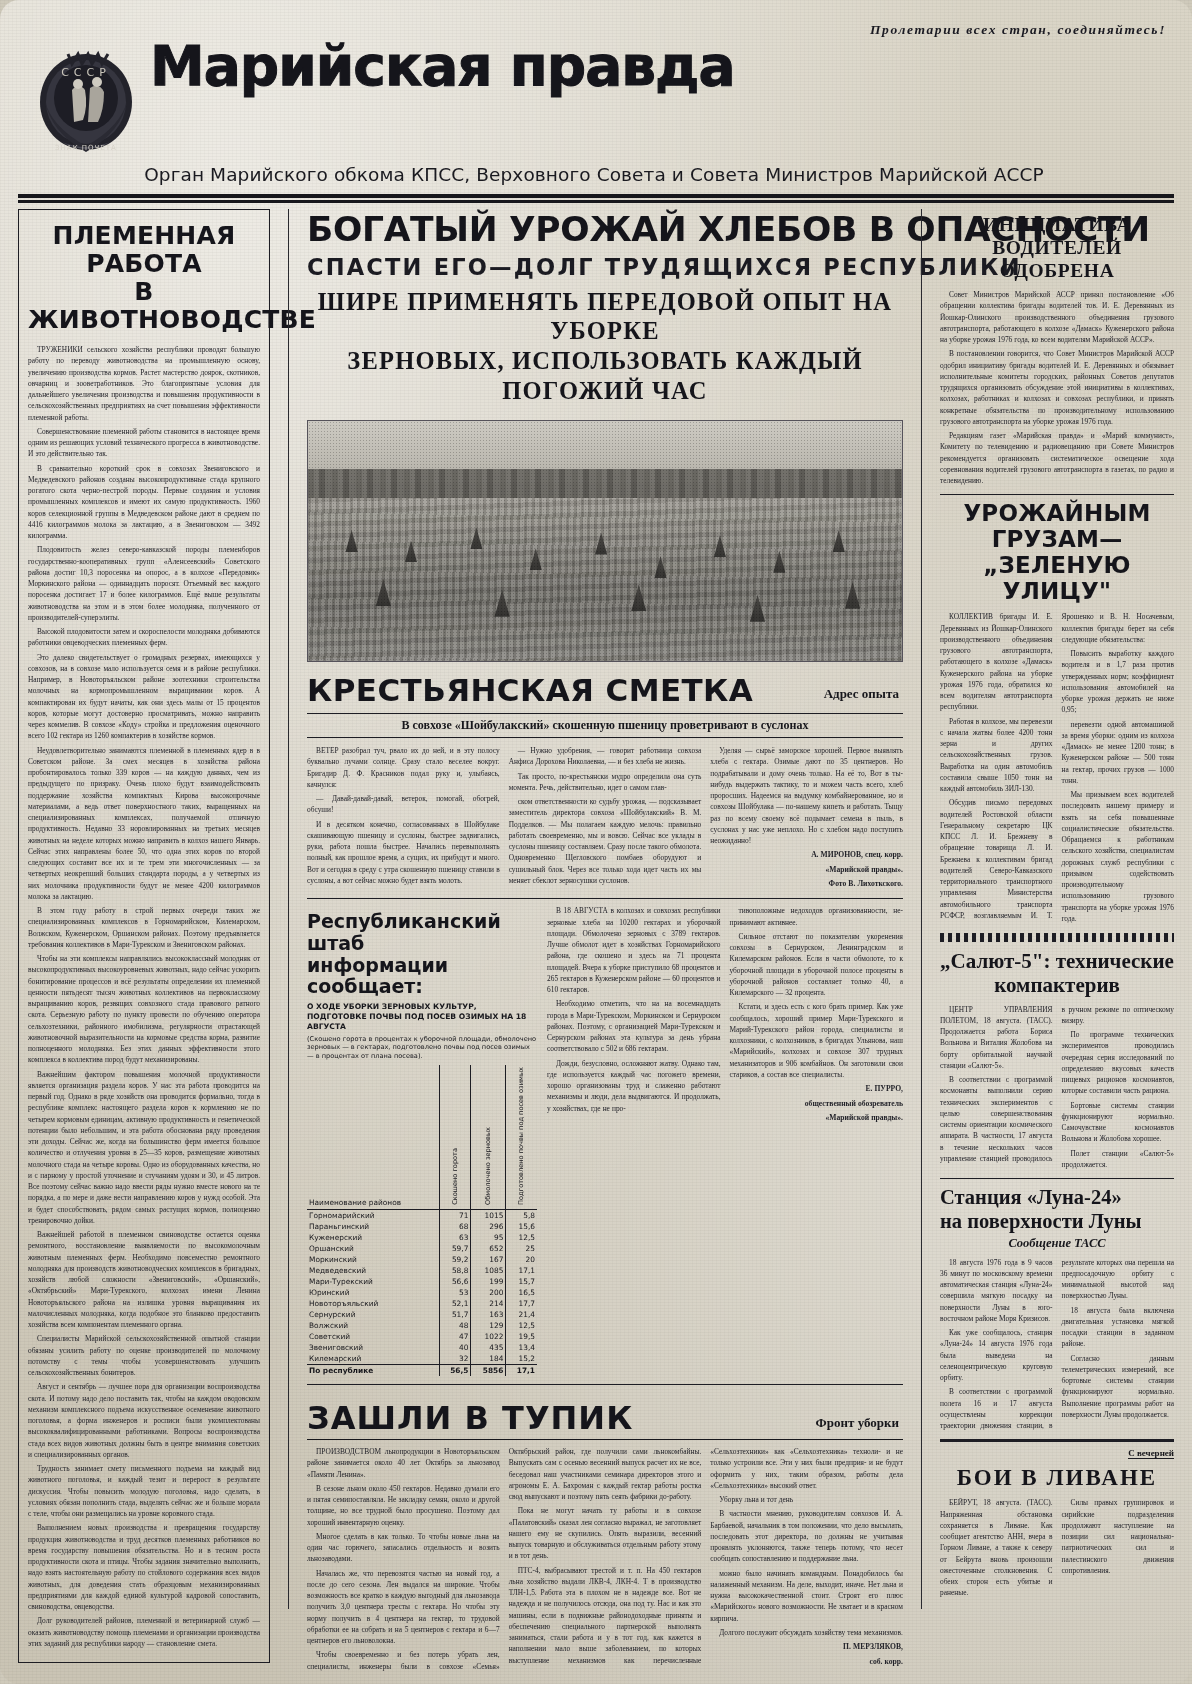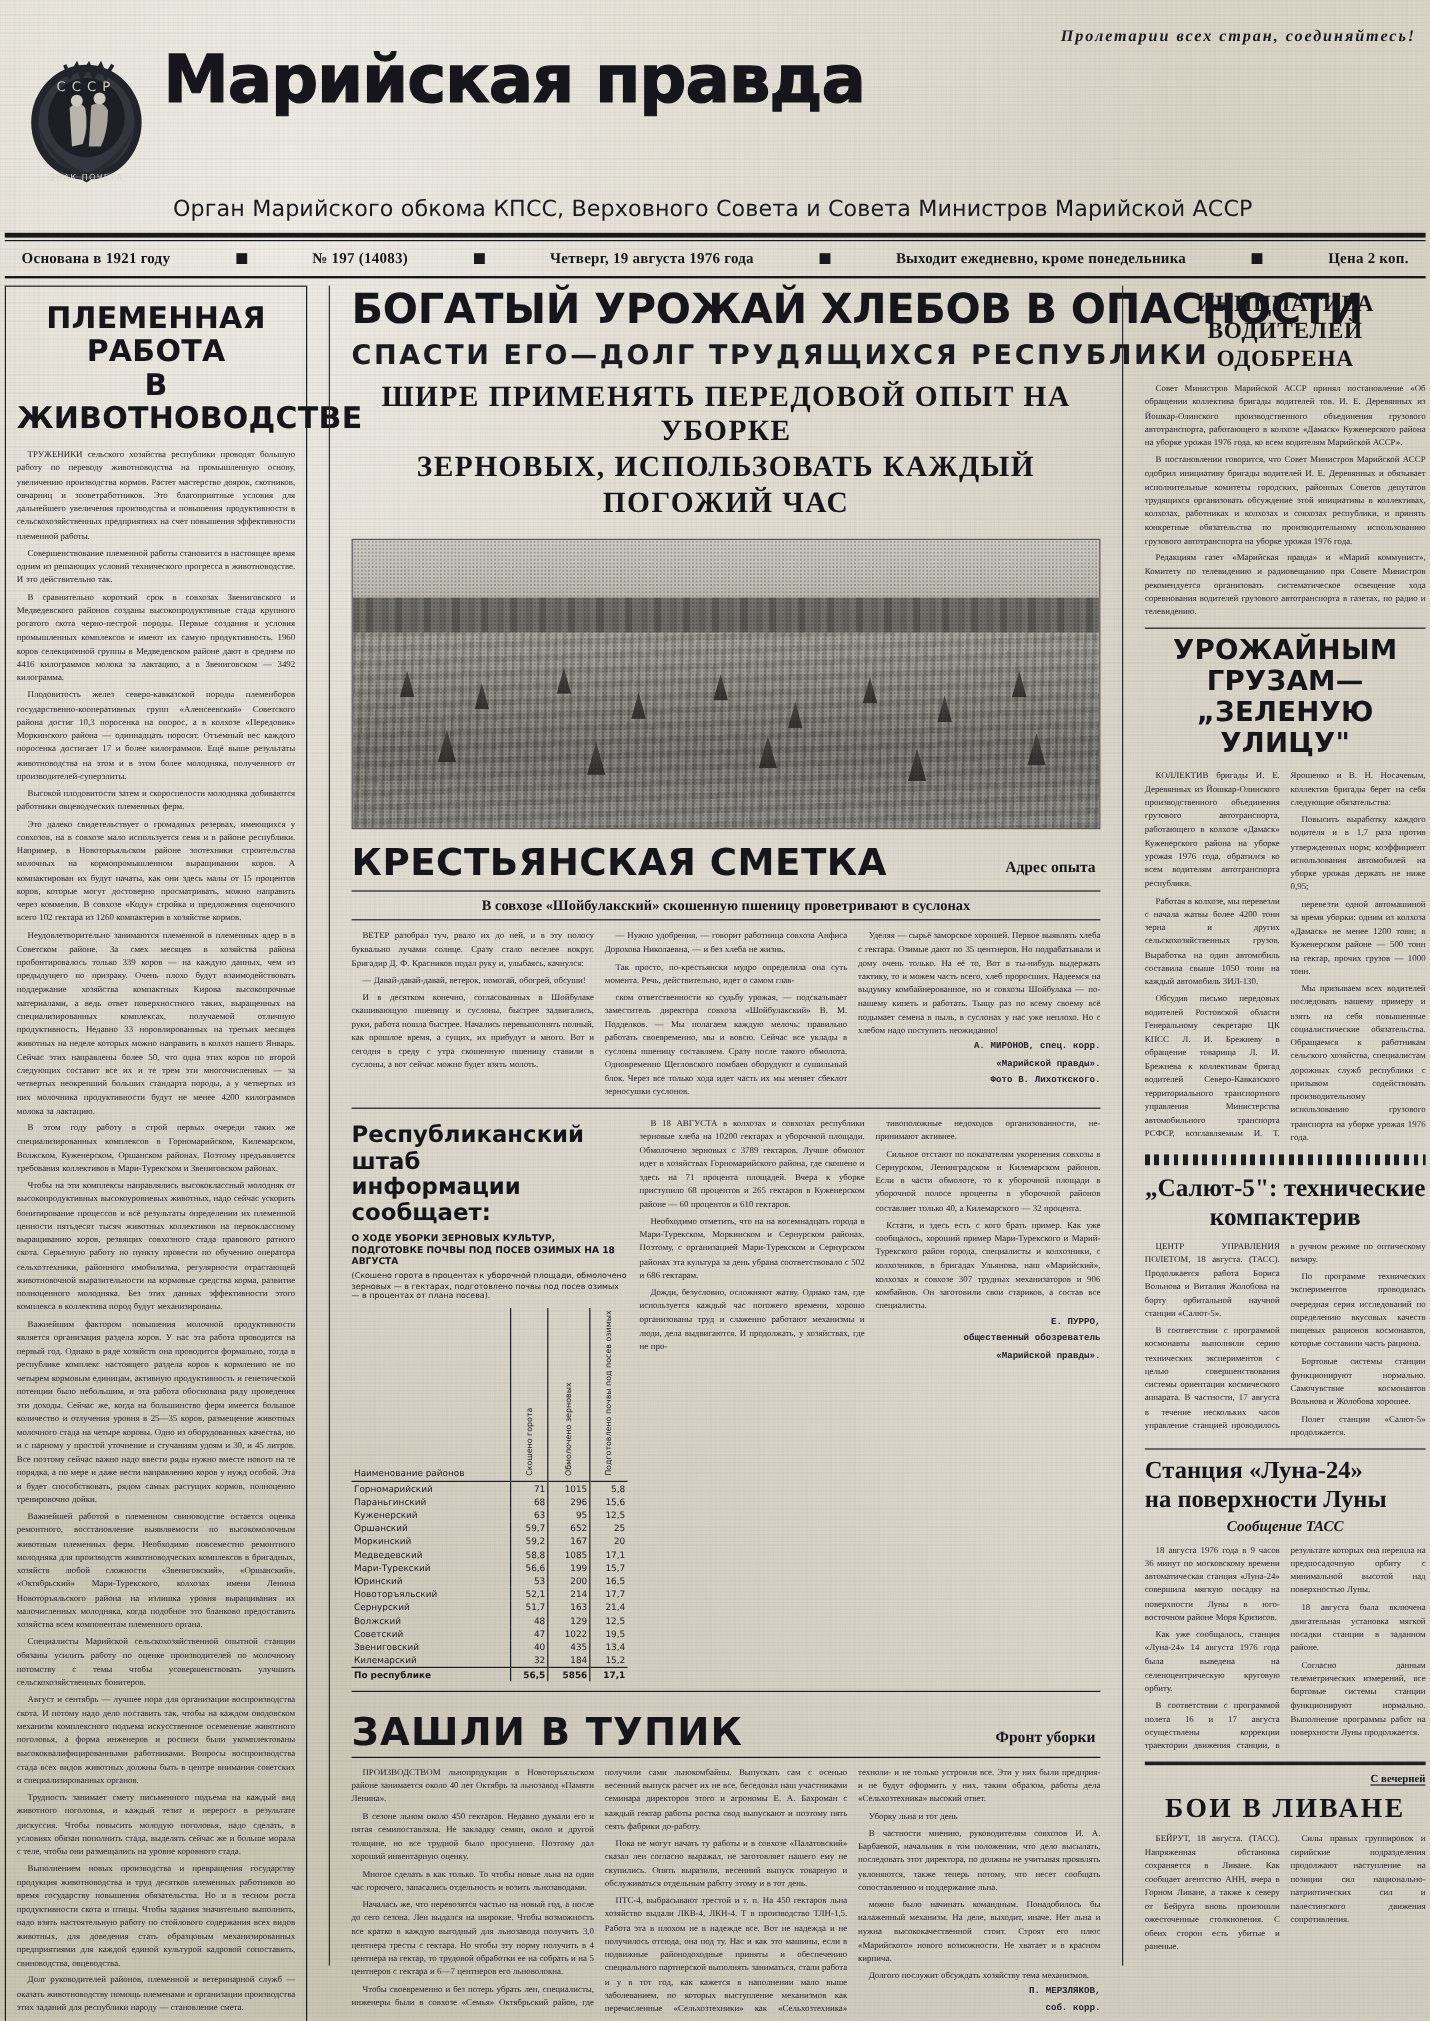--- a/index.html
+++ b/index.html
@@ -12,21 +12,22 @@
   }
   .page{
     position:relative;
     width:1192px;height:1684px;
     background:#d9d4c6;
     background-image:
       radial-gradient(ellipse at 20% 12%, rgba(255,255,255,.55), rgba(255,255,255,0) 55%),
       radial-gradient(ellipse at 85% 70%, rgba(255,255,255,.35), rgba(255,255,255,0) 60%),
       linear-gradient(175deg,#dbd6c8 0%,#d2ccbd 45%,#c9c3b3 100%);
     box-sizing:border-box;
-    padding:0 4px;
+    padding:0 18px;
+    border-radius:19px;
   }
   .grain{
     position:absolute;inset:0;pointer-events:none;
     background-image:
       repeating-linear-gradient(0deg, rgba(0,0,0,.035) 0 1px, rgba(0,0,0,0) 1px 3px),
       repeating-linear-gradient(90deg, rgba(0,0,0,.022) 0 1px, rgba(0,0,0,0) 1px 4px);
     mix-blend-mode:multiply;opacity:.75;
   }
   
   .masthead{position:relative;padding-top:22px;}
@@ -192,21 +193,21 @@
     margin-bottom:6px;padding-right:4px;
   }
   .standfirst{
     font-family:"Liberation Serif",serif;
     font-size:12px;font-weight:bold;text-align:center;
     border-top:1.4px solid #1d1d24;border-bottom:1.4px solid #1d1d24;
     padding:4px 2px;margin:5px 0 7px 0;
   }
   .byline{
     text-align:right;font-weight:bold;font-size:7.6px;
-    font-family:Liberation Mono, monospace;margin-top:3px;
+    font-family:Liberation Serif, serif;margin-top:3px;
   }
 
   
   .hl-shtab{
     font-family:"DejaVu Sans",sans-serif;
     font-weight:bold;font-size:19px;line-height:1.14;
     color:#15151b;margin:6px 0 4px 0;
   }
   .tbl-note{
     font-family:"DejaVu Sans",sans-serif;
@@ -311,31 +312,20 @@
           <path d="M36 8 l4 10 l6 -10 l4 10 l6 -10 l4 10 l6 -10 l4 10 l6 -10" stroke="#23232b" stroke-width="3" fill="none"></path>
         </svg>
       </div>
       <div class="mast-title-wrap">
         <h1 class="mast-title">Марийская правда</h1>
       </div>
     </div>
     <div class="mast-sub">Орган Марийского обкома КПСС, Верховного Совета и Совета Министров Марийской АССР</div>
     <hr class="rule-thick">
     <hr class="rule-thin">
-    <div class="dateline">
-      <span>Основана в 1921 году</span>
-      <span class="sq"></span>
-      <span>№ 197 (14083)</span>
-      <span class="sq"></span>
-      <span>Четверг, 19 августа 1976 года</span>
-      <span class="sq"></span>
-      <span>Выходит ежедневно, кроме понедельника</span>
-      <span class="sq"></span>
-      <span>Цена 2 коп.</span>
-    </div>
     <hr class="rule-dbl-top">
   </div>
 
   <div class="main-grid">
 
     <div class="col-left">
       <div class="boxed">
         <div class="hl-left">
           <div>ПЛЕМЕННАЯ  РАБОТА</div>
           <div>В ЖИВОТНОВОДСТВЕ</div>

